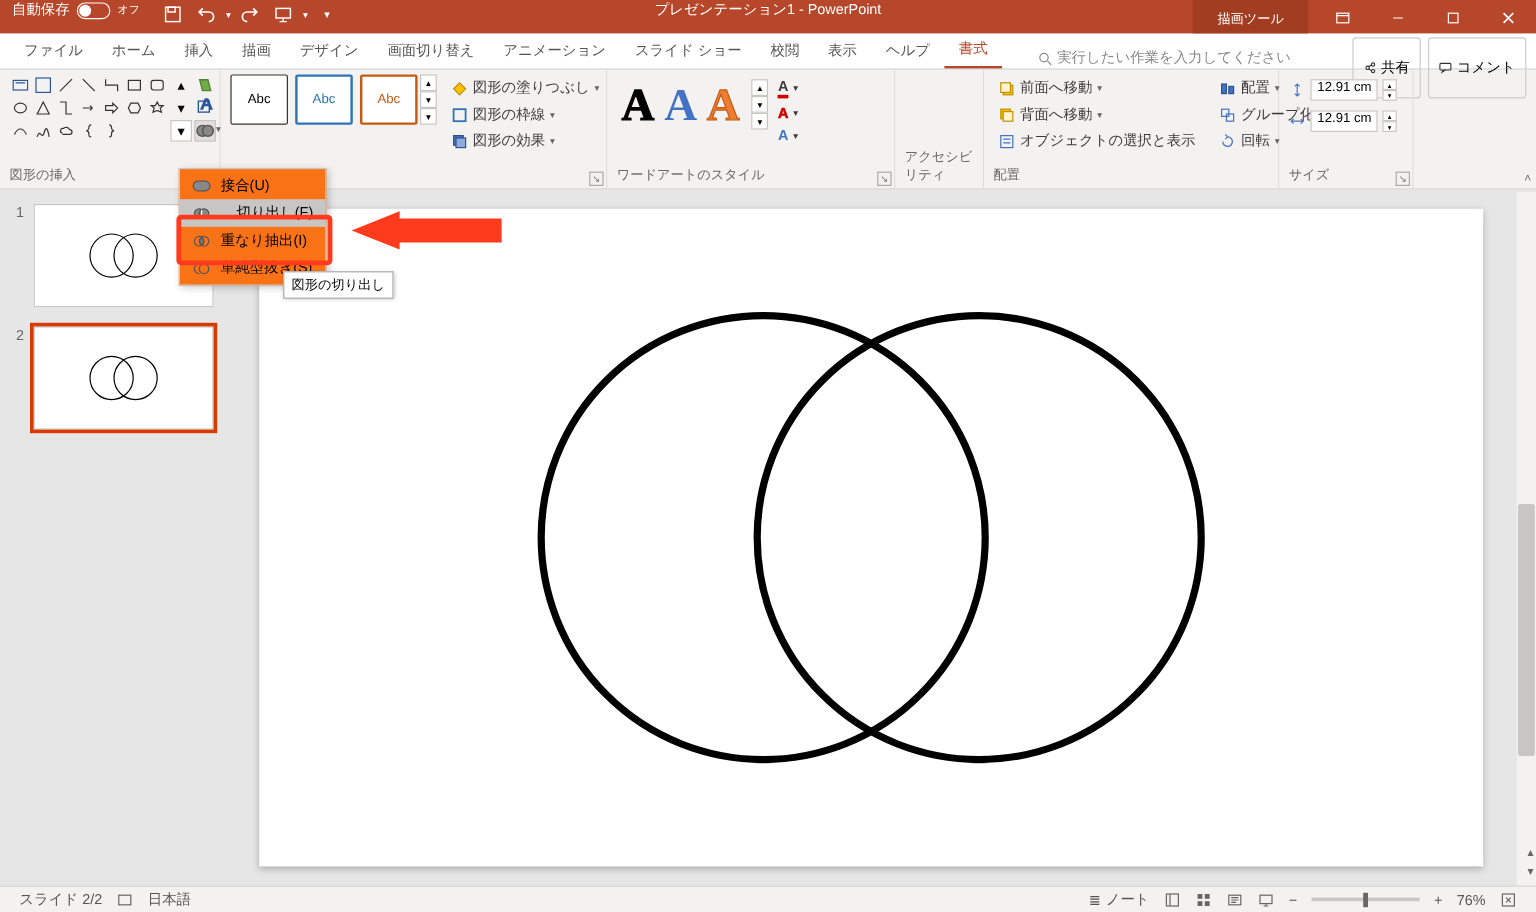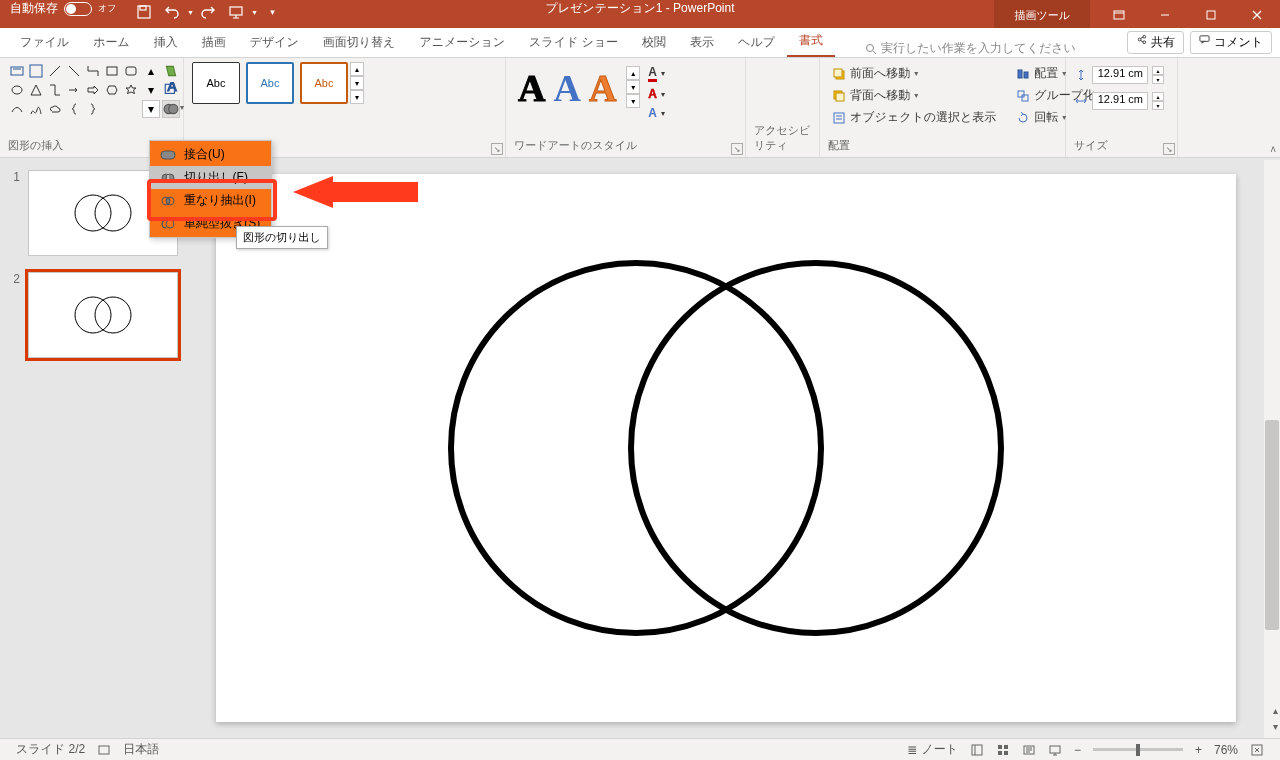--- a/index.html
+++ b/index.html
@@ -17,21 +17,21 @@
 .tool-context { position:absolute; right:190px; background:#a33d22; height:30px; display:flex; align-items:center; padding:0 20px; font-size:11px; }
 .win-controls { position:absolute; right:0; display:flex; }
 .win-btn { width:46px; height:30px; display:flex; align-items:center; justify-content:center; color:#fff; }
 .win-btn svg { width:12px; height:12px; }
 
 
 .tabstrip { height:30px; background:#fff; display:flex; align-items:flex-end; border-bottom:1px solid #d4d4d4; padding-left:8px; position:relative; }
 .tab { padding:6px 12px; font-size:12px; color:#555; cursor:pointer; }
 .tab.active { color:#b7472a; border-bottom:2px solid #b7472a; }
 .tab-right { position:absolute; right:8px; top:3px; display:flex; gap:6px; }
-.share-btn, .comment-btn { border:1px solid #ccc; border-radius:3px; padding:2px 8px; font-size:11px; display:flex; align-items:flex-start; gap:4px; }
+.share-btn, .comment-btn { border:1px solid #ccc; border-radius:3px; padding:16px 8px; font-size:11px; display:flex; align-items:center; gap:4px; }
 .search-box { display:flex; align-items:center; gap:4px; color:#888; font-size:11px; margin-right:10px; }
 
 
 .ribbon { height:100px; background:#f3f2f1; display:flex; border-bottom:1px solid #d4d4d4; }
 .rgroup { border-right:1px solid #e1dfdd; padding:4px 8px 2px; display:flex; flex-direction:column; position:relative; }
 .rgroup-label { font-size:11px; color:#666; margin-top:auto; padding-bottom:2px; }
 .rgroup-dialog { position:absolute; right:2px; bottom:2px; width:12px; height:12px; border:1px solid #aaa; font-size:8px; display:flex; align-items:center; justify-content:center; color:#777; }
 
 
 .shapes-gallery { display:grid; grid-template-columns:repeat(7,18px); grid-auto-rows:18px; gap:1px; }
@@ -77,21 +77,21 @@
 .canvas-area { flex:1; position:relative; overflow:hidden; }
 .canvas-scroll-v { position:absolute; right:0; top:0; bottom:0; width:16px; background:#f3f2f1; }
 .canvas-scroll-v .thumb-bar { position:absolute; top:260px; width:14px; left:1px; height:210px; background:#c8c6c4; border-radius:2px; }
 .slide { position:absolute; left:16px; top:14px; width:1020px; height:548px; background:#fff; box-shadow:0 2px 6px rgba(0,0,0,.25); }
 .venn { position:absolute; left:50%; top:50%; transform:translate(-50%,-50%); }
 .circle { stroke:#000; stroke-width:6; fill:none; }
 
 
 .merge-menu { position:absolute; left:149px; top:140px; width:123px; background:#f97316; border:1px solid #c8c6c4; box-shadow:2px 2px 6px rgba(0,0,0,.2); z-index:50; padding:2px 0; }
 .menu-item { display:flex; align-items:center; gap:8px; padding:3px 10px; font-size:12px; }
-.menu-item.highlighted { background:#c8c6c4; }
+.menu-item.highlighted { background:#c8c6c4;justify-content:space-between; }
 .menu-item svg { width:16px; height:16px; }
 .highlight-box { position:absolute; left:147px; top:179px; width:130px; height:42px; border:4px solid #ff3a1d; border-radius:4px; z-index:60; pointer-events:none; }
 .arrow-annot { position:absolute; left:283px; top:172px; z-index:61; pointer-events:none; }
 .tooltip { position:absolute; left:236px; top:226px; background:#fff; border:1px solid #aaa; padding:3px 6px; font-size:11px; z-index:55; box-shadow:1px 1px 3px rgba(0,0,0,.2); }
 
 
 .statusbar { position:absolute; bottom:0; left:0; right:0; height:22px; background:#f3f2f1; border-top:1px solid #d4d4d4; display:flex; align-items:center; font-size:11px; color:#555; padding:0 10px; }
 .statusbar .spacer { flex:1; }
 .sb-item { display:flex; align-items:center; gap:4px; padding:0 6px; }
 .sb-item svg { width:14px; height:14px; }
@@ -346,20 +346,41 @@
           <div class="style-swatch">Abc</div>
           <div class="style-swatch blue">Abc</div>
           <div class="style-swatch orange">Abc</div>
         </div>
         <div class="gallery-scroll">
           <div>▴</div>
           <div>▾</div>
           <div>▾</div>
         </div>
       </div>
+      <div class="ribbon-col">
+        <div class="ribbon-item dd">
+            <svg viewBox="0 0 14 14" fill="#ffc000" stroke="#bf9000">
+              <path d="M7 2 12 7 7 12 2 7z"></path>
+            </svg>
+            <span>図形の塗りつぶし</span>
+          </div>
+        <div class="ribbon-item dd">
+            <svg viewBox="0 0 14 14" fill="none" stroke="#2e74b5" stroke-width="1.5">
+              <rect x="2" y="2" width="10" height="10"></rect>
+            </svg>
+            <span>図形の枠線</span>
+          </div>
+        <div class="ribbon-item dd">
+            <svg viewBox="0 0 14 14" fill="#4472c4" stroke="#2e528f">
+              <rect x="2" y="2" width="8" height="8"></rect>
+              <rect x="4" y="4" width="8" height="8" fill="#8faadc"></rect>
+            </svg>
+            <span>図形の効果</span>
+          </div>
+      </div>
     </div>
     <div class="rgroup-dialog">↘</div>
   </div>
 
   <div class="rgroup" style="width:240px">
     <div style="display:flex;gap:4px">
       <div class="wa-gallery">
         <div class="wa-sample wa-black">A</div>
         <div class="wa-sample wa-blue">A</div>
         <div class="wa-sample wa-orange">A</div>

